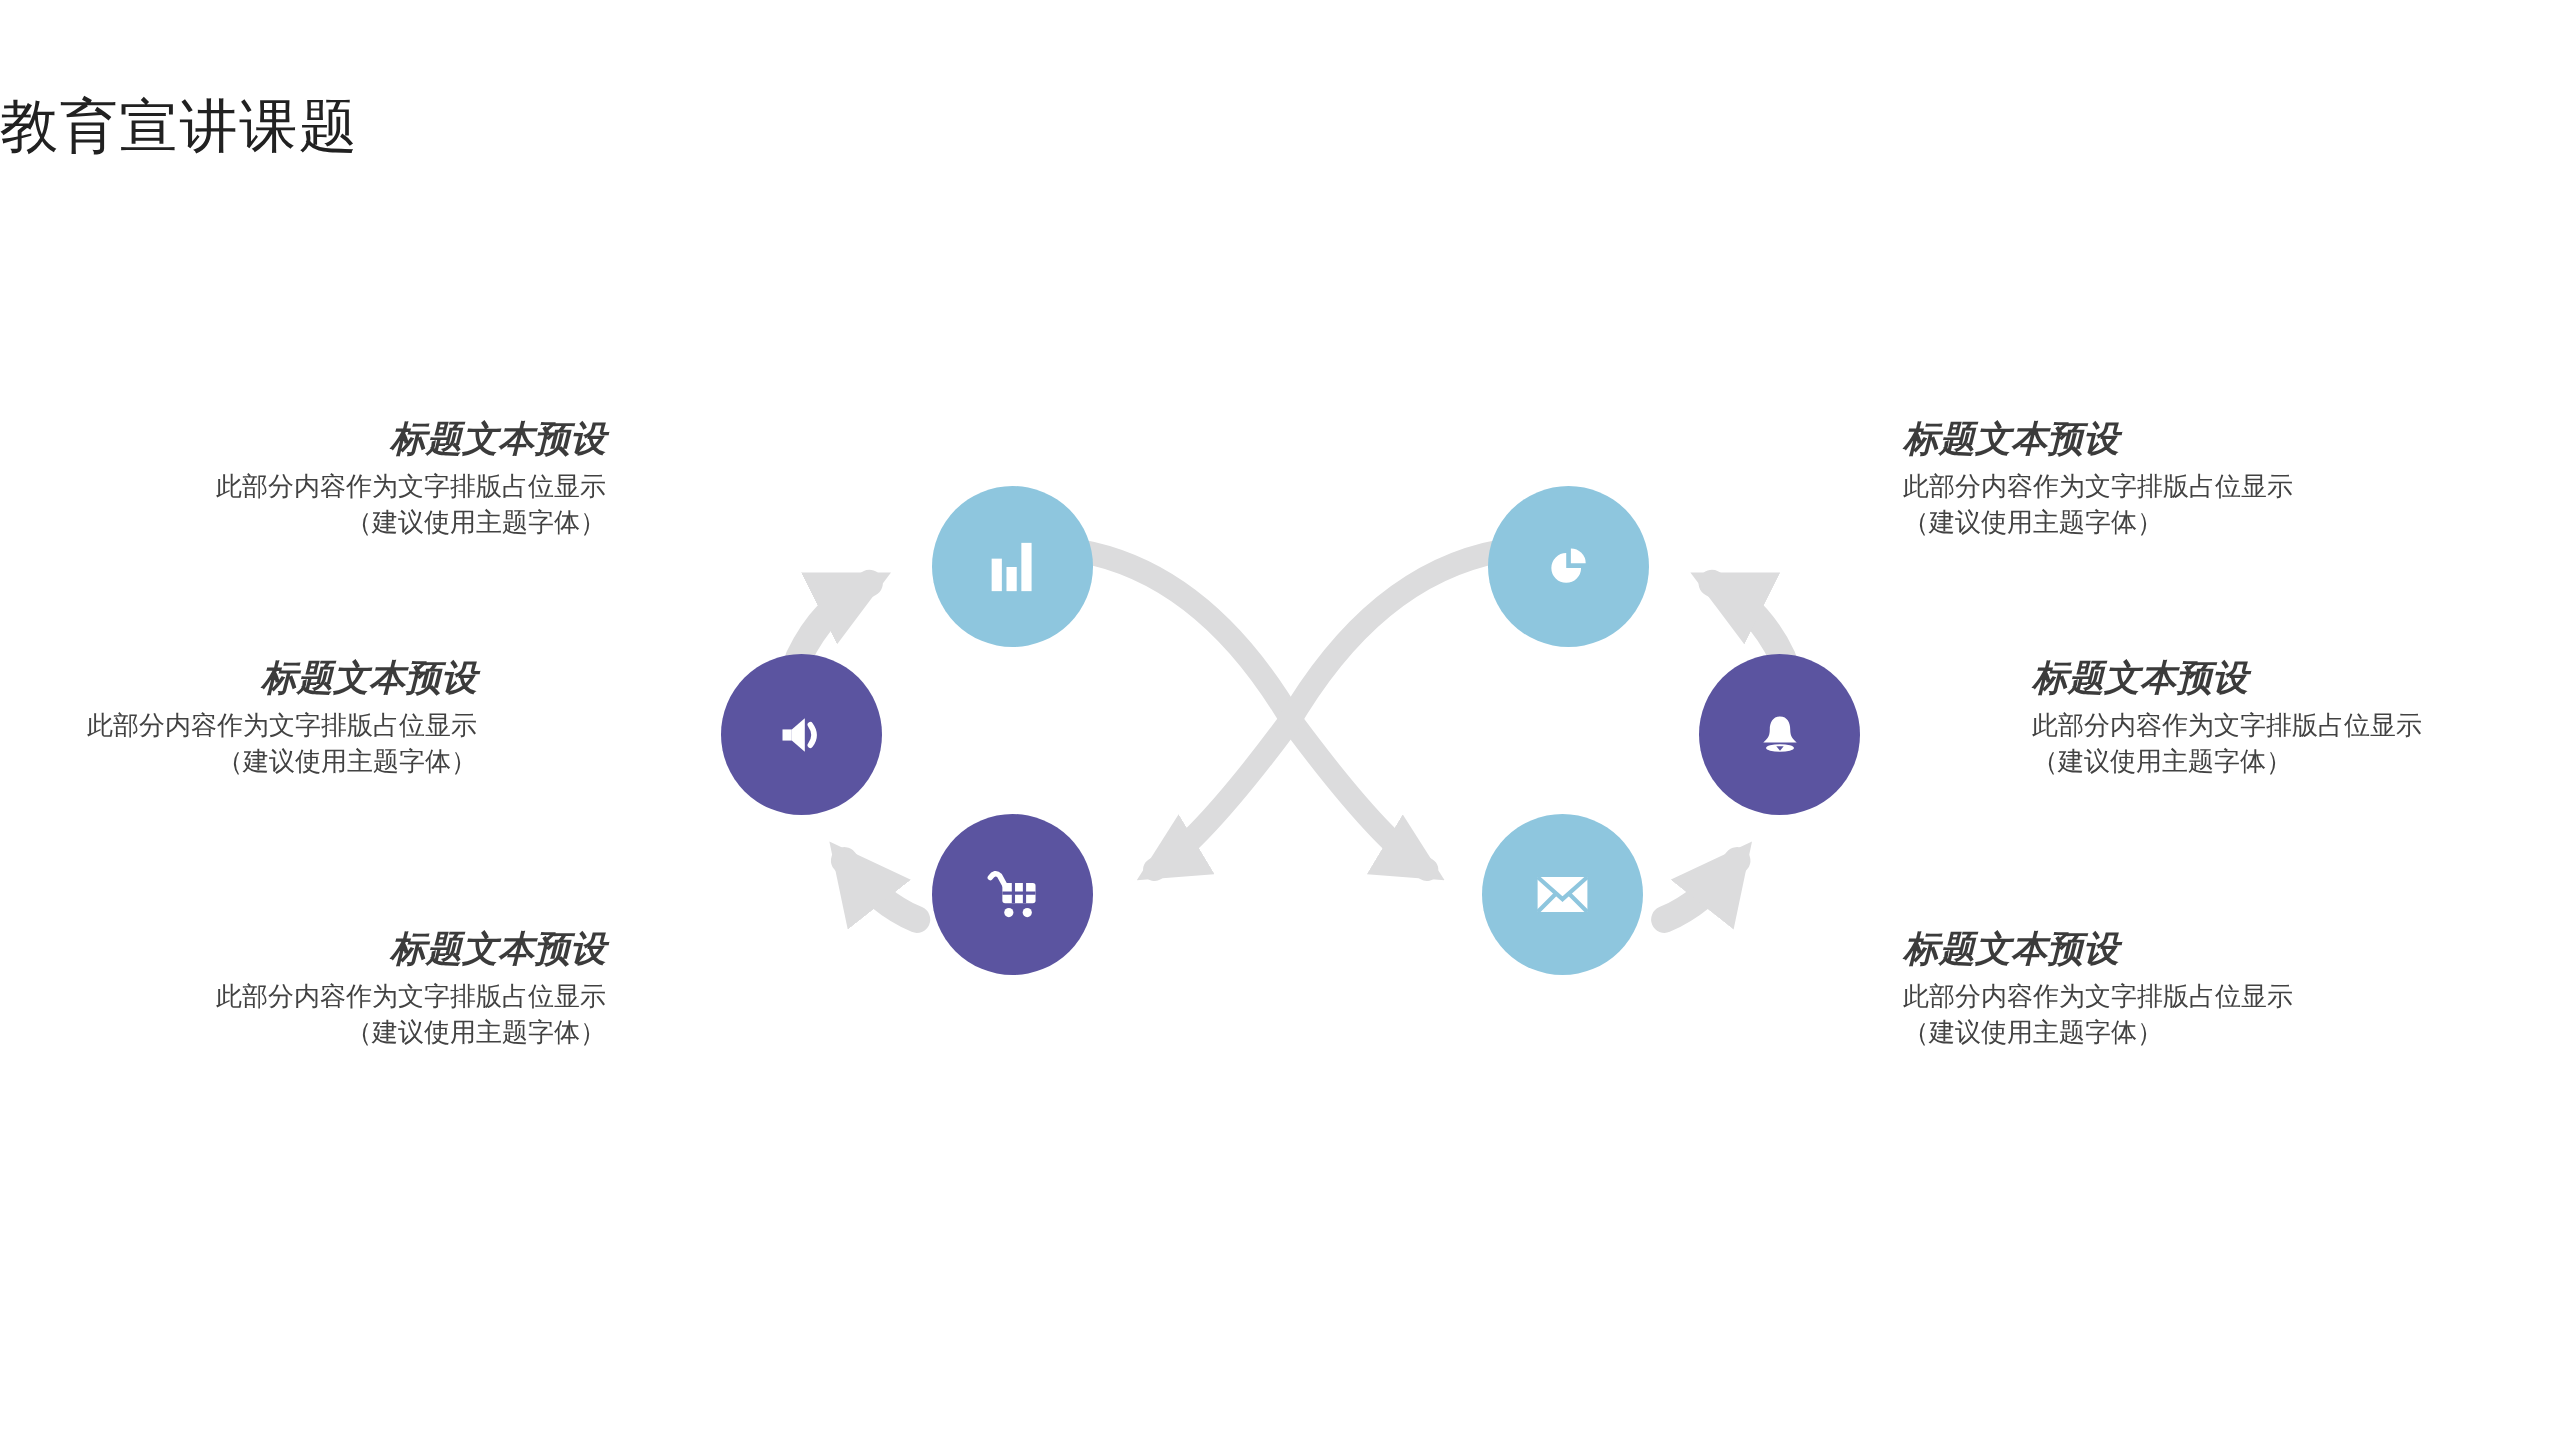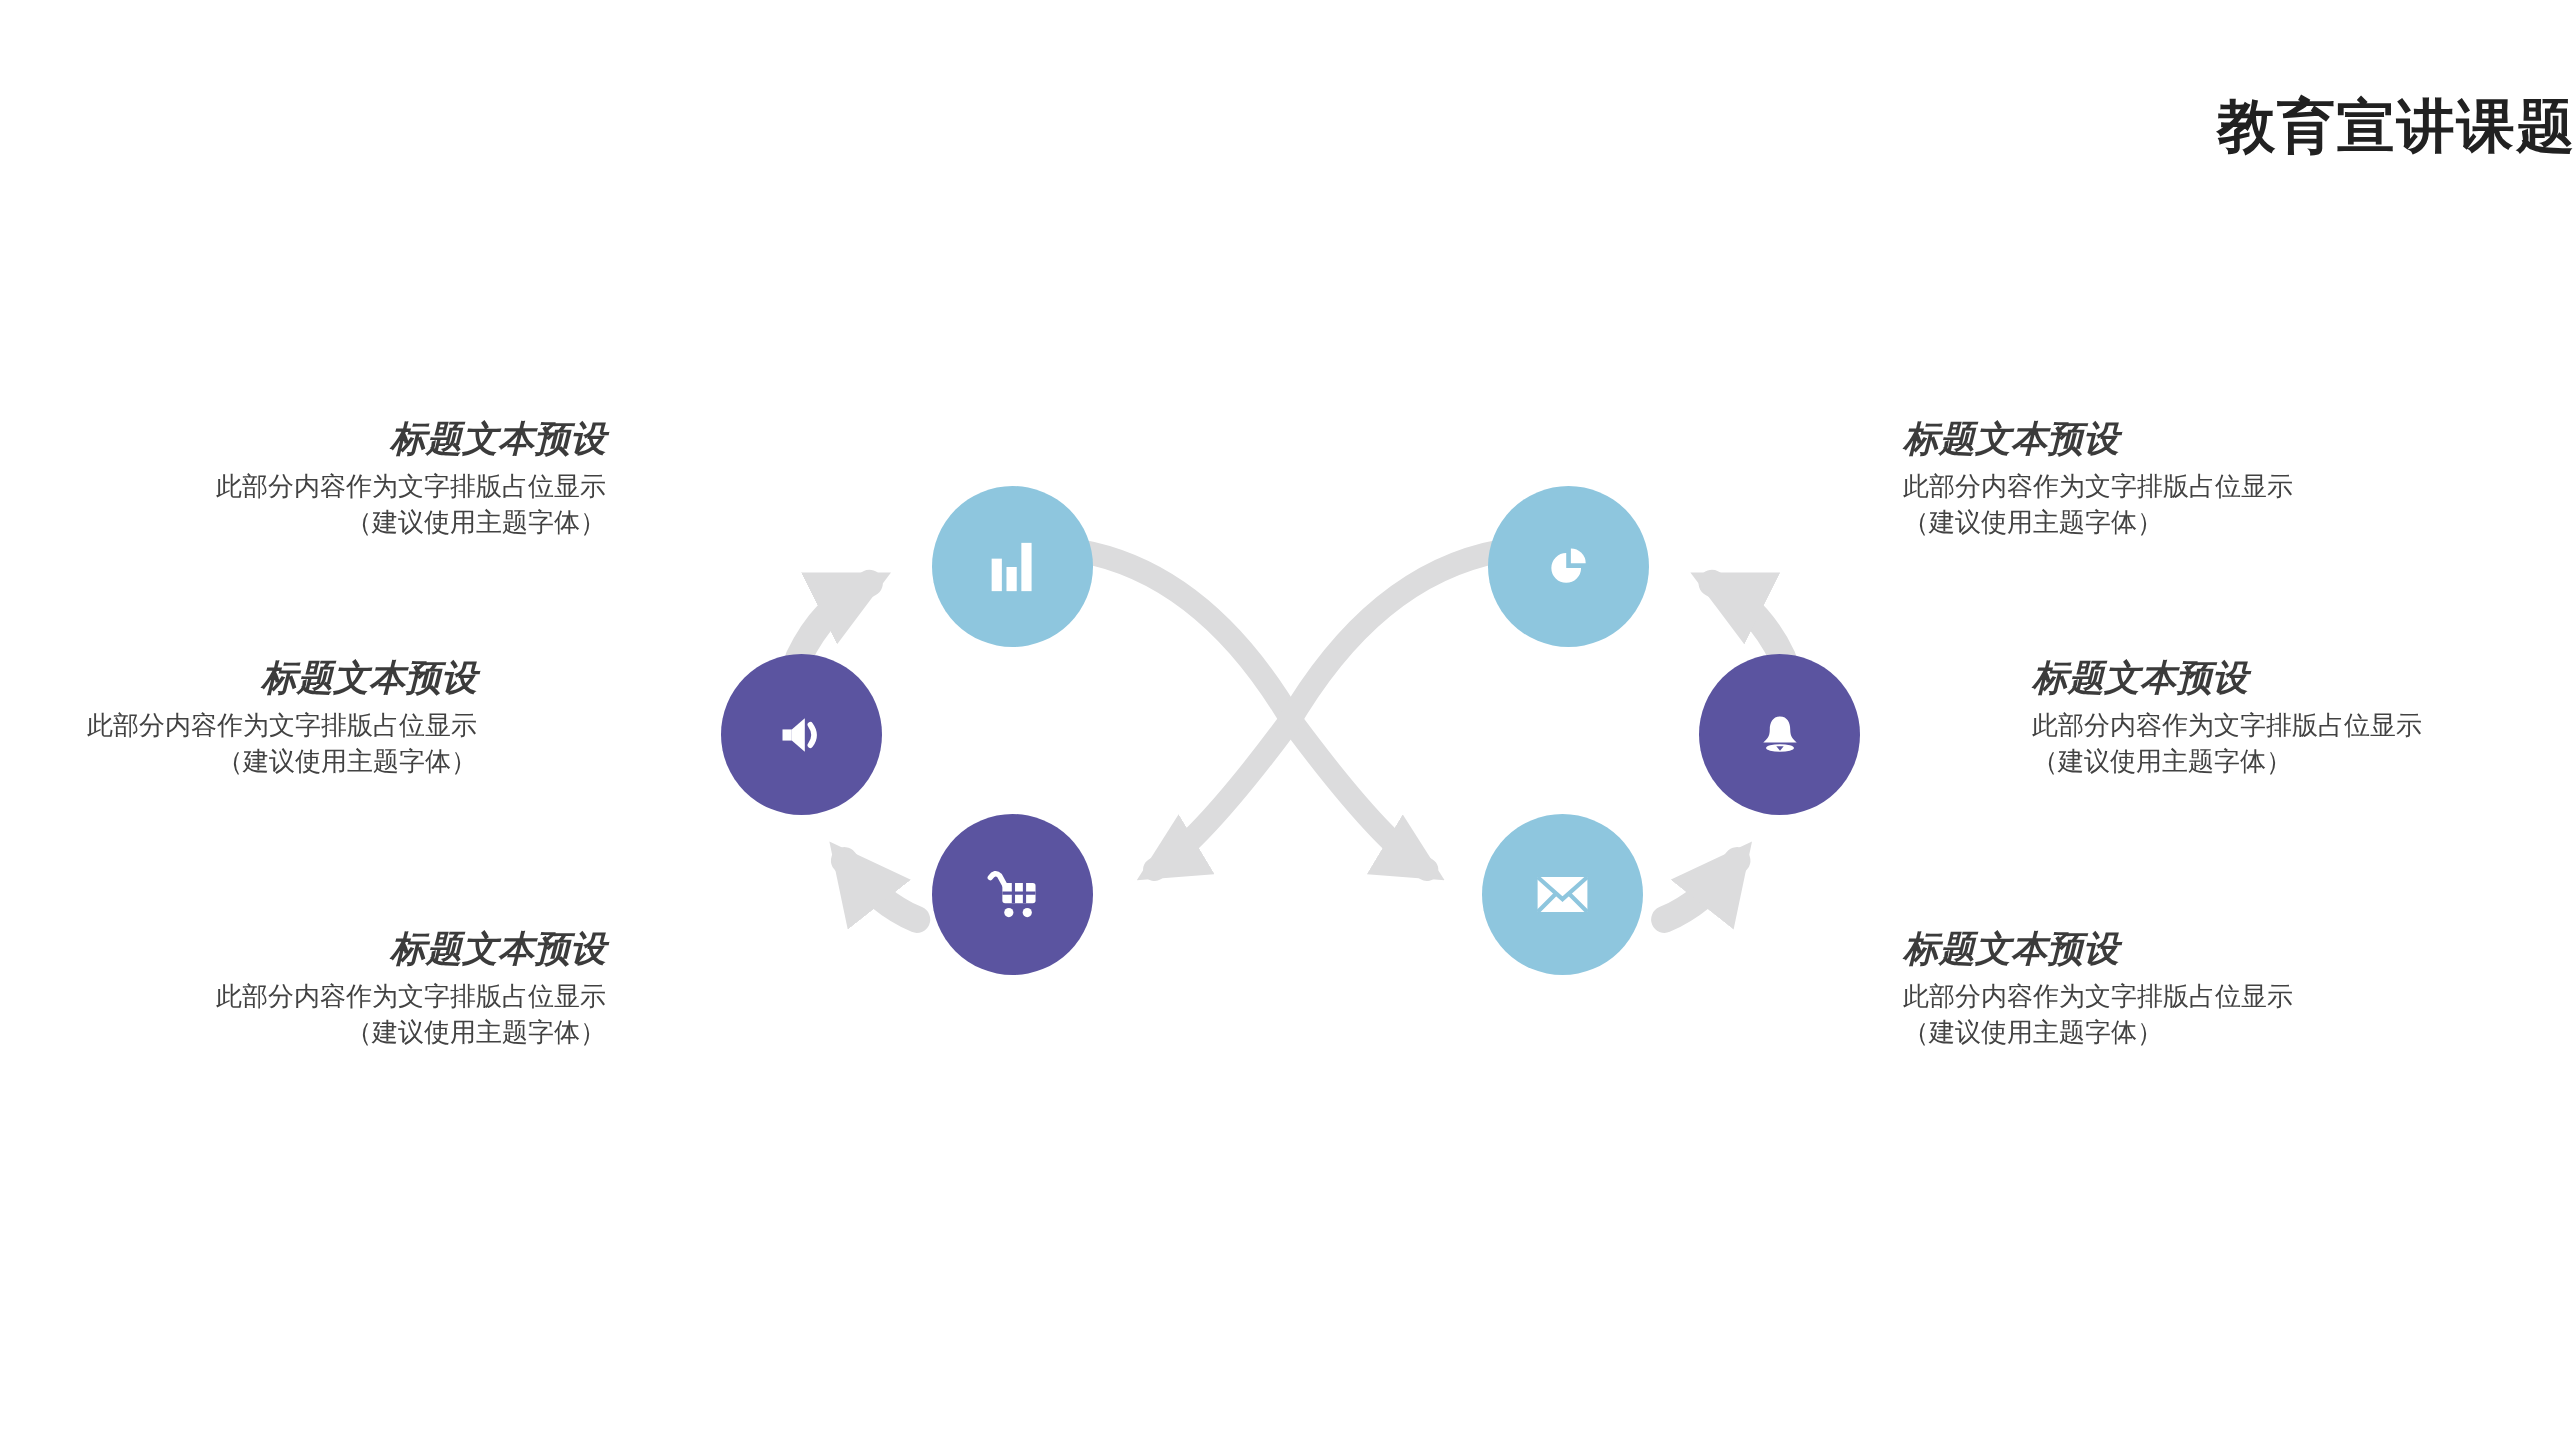--- a/index.html
+++ b/index.html
@@ -16,22 +16,22 @@
   html,body { margin:0; padding:0; }
   body {
     width:2576px; height:1449px;
     background:var(--background);
     font-family:"Liberation Sans", sans-serif;
   }
   .slide { position:relative; width:2576px; height:1449px; overflow:hidden; background:var(--background); }
 
   .slide-title {
     position:absolute; top:88px; left:0; width:100%;
-    text-align:right;
-    font-size:58px; font-weight:bold; letter-spacing:1.8px;
+    text-align:left;
+    font-size:58px; font-weight:normal; letter-spacing:1.8px;
     color:var(--title-color);
     white-space:nowrap;
   }
 
   .arrows { position:absolute; left:0; top:0; }
 
   .node {
     position:absolute; width:161px; height:161px; border-radius:50%;
     display:flex; align-items:center; justify-content:center;
   }

